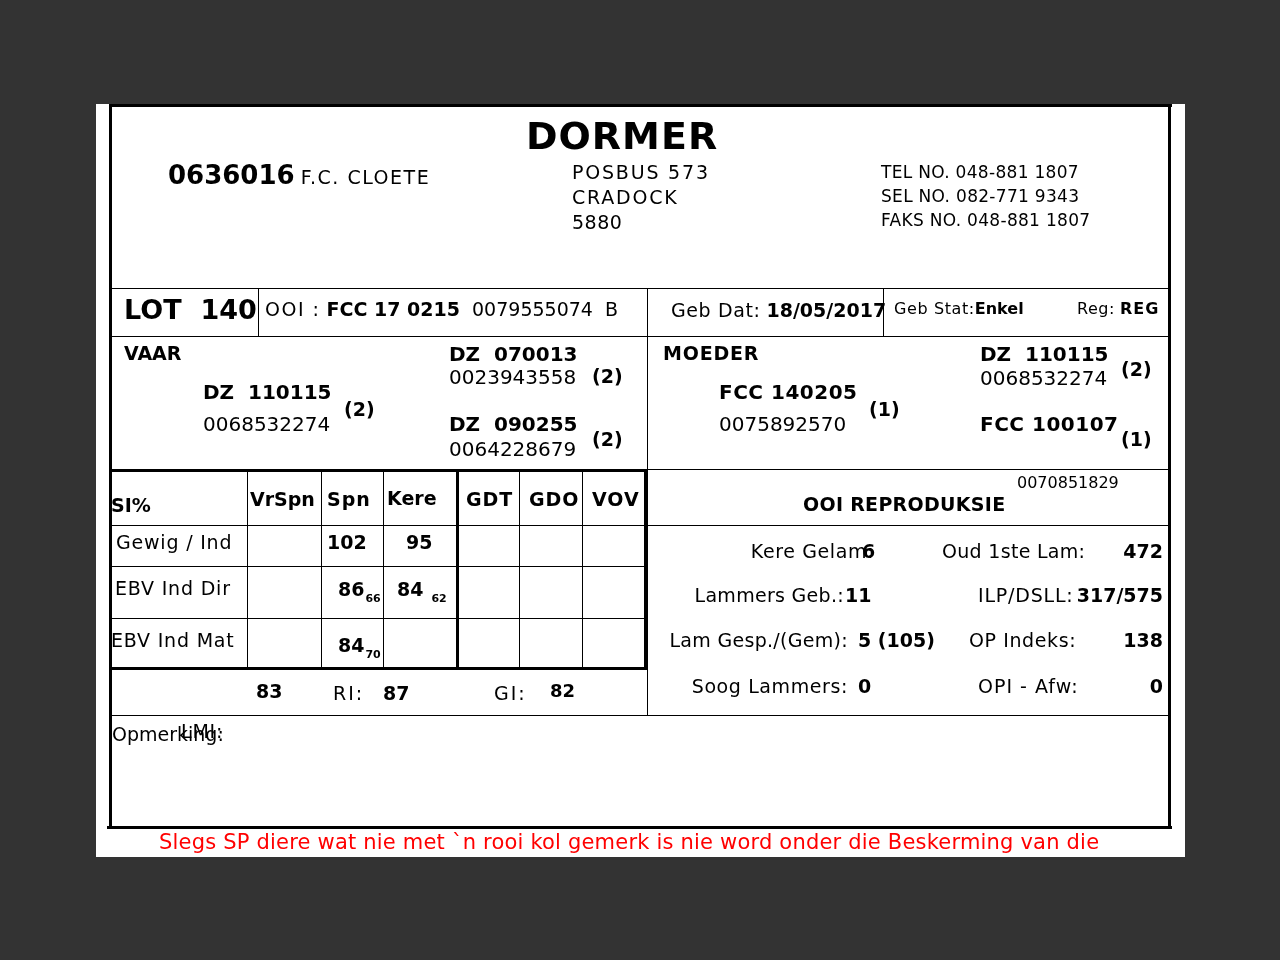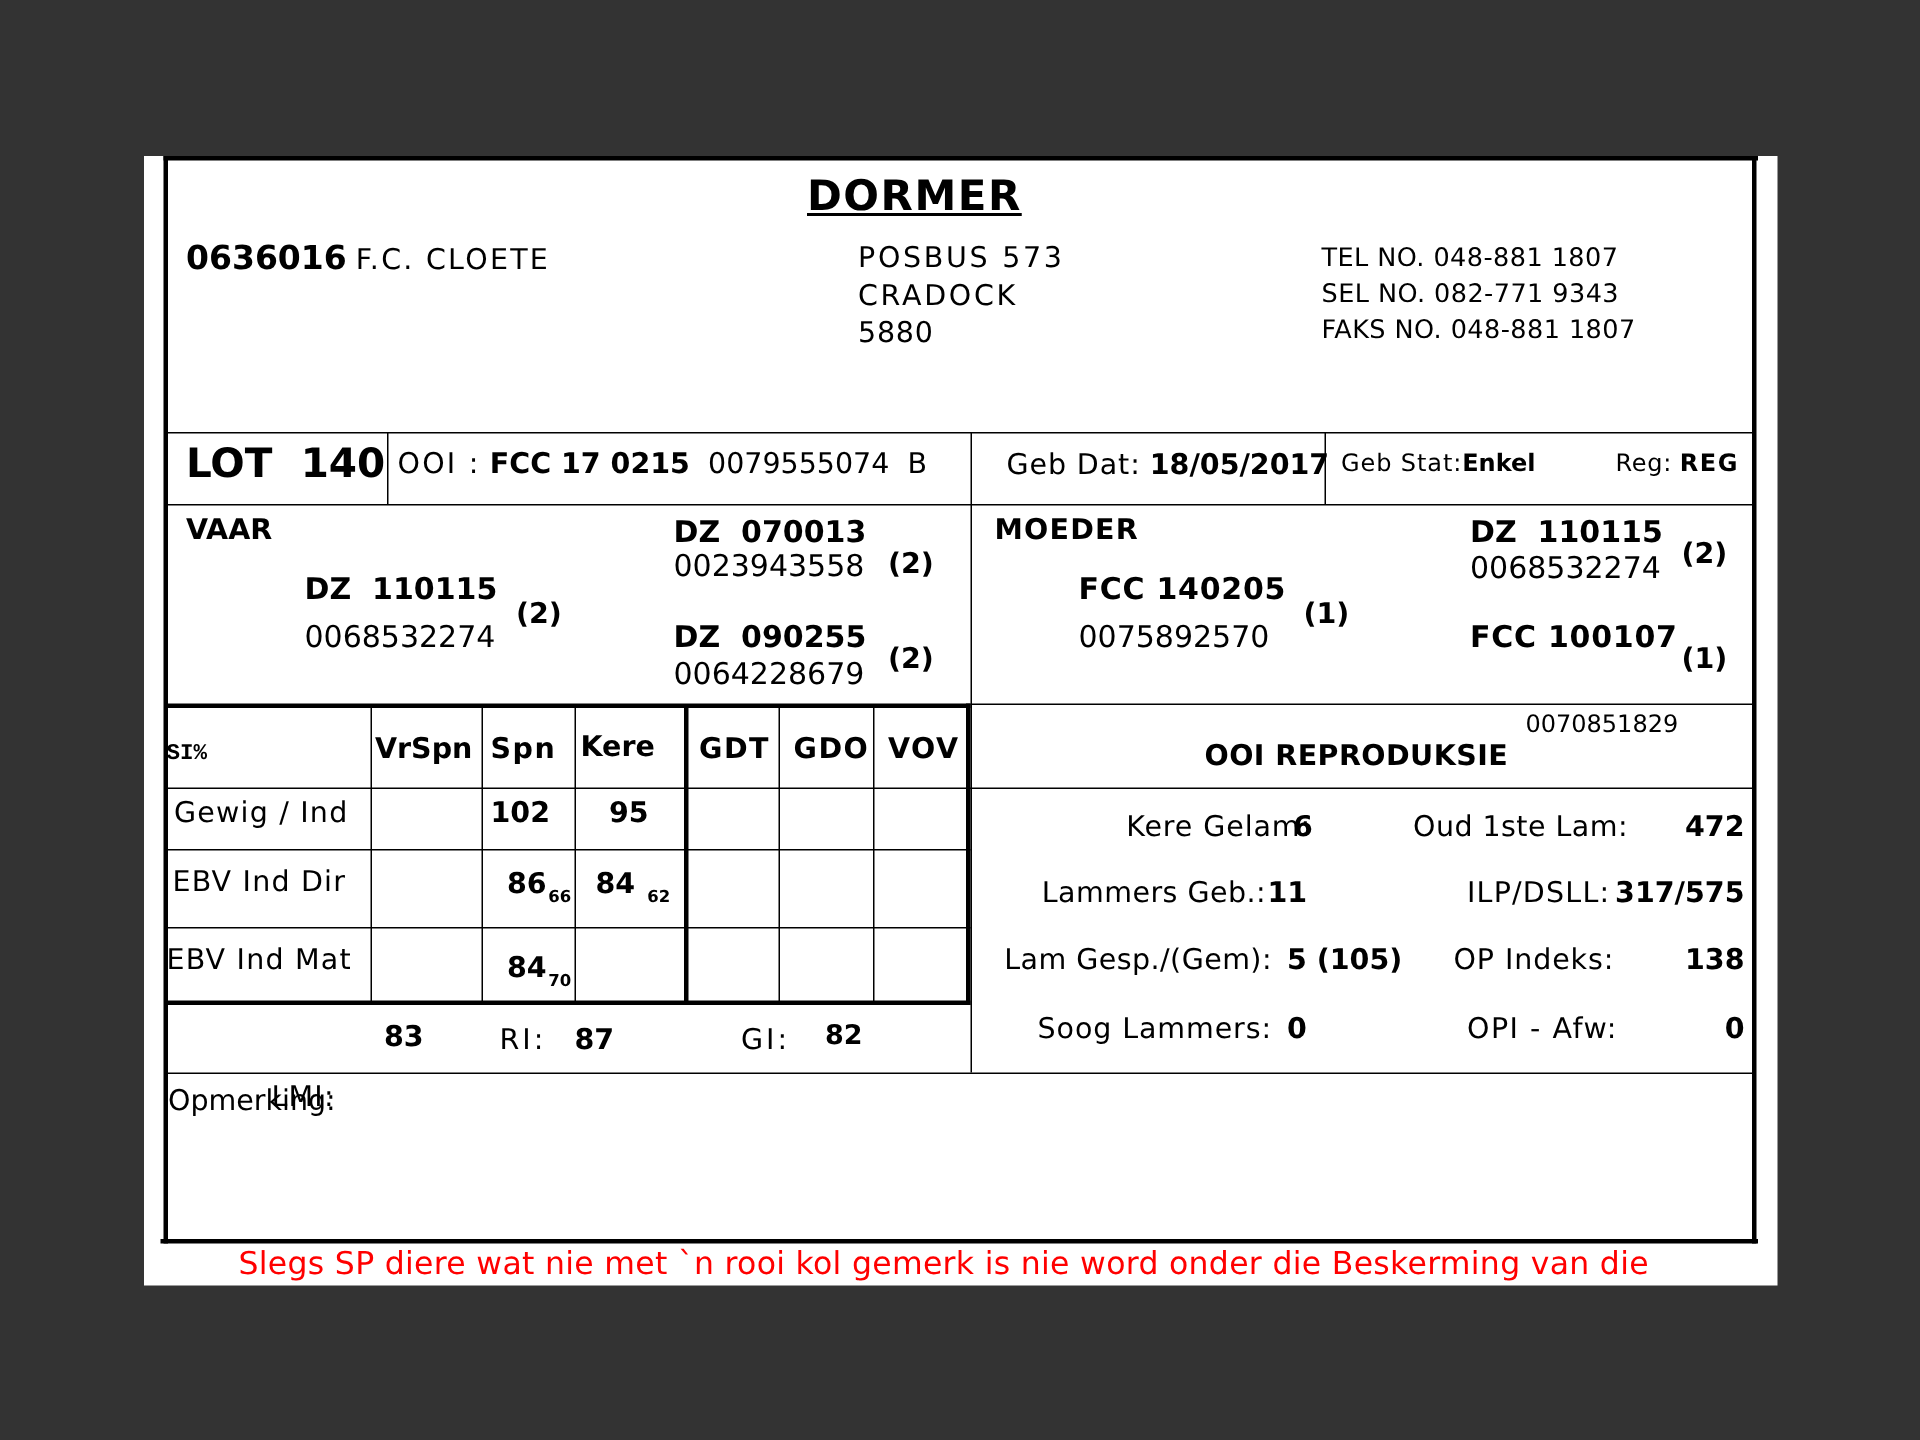--- a/index.html
+++ b/index.html
@@ -18,24 +18,24 @@
 </head>
 <body>
 
 <div class="page"></div>
 
 <div class="thick-h" style="left:109px; top:104px; width:1063px;"></div>
 <div class="thick-v" style="left:109px; top:104px; height:725px;"></div>
 <div class="thick-v" style="left:1168px; top:104px; height:725px;"></div>
 <div class="thick-h" style="left:107px; top:826px; width:1065px;"></div>
 
-<div class="abs b" style="left:538px; top:114px; font-size:28px; letter-spacing:1px;text-decoration:underline;">DORMER</div>
+<div class="abs b" style="left:526px; top:114px; font-size:38px; letter-spacing:1px;">DORMER</div>
 
 <div class="abs" style="left:124px; top:160px; font-size:19px;">
-  <span class="b" style="font-size:22px;">0636016</span>
+  <span class="b" style="font-size:26px;margin-left:44px;">0636016</span>
   <span style="letter-spacing:1.5px;">F.C. CLOETE</span>
 </div>
 
 <div class="abs" style="left:572px; top:160px; font-size:19px; line-height:25px; letter-spacing:1.8px;">
   <div>POSBUS 573</div>
   <div>CRADOCK</div>
   <div style="letter-spacing:0.5px;">5880</div>
 </div>
 
 <div class="abs" style="left:881px; top:160px; font-size:17px; line-height:24px; letter-spacing:0.3px;">
@@ -111,21 +111,21 @@
 <div class="hl" style="left:110px; top:715px; width:1060px;"></div>
 
 <div class="vl" style="left:247px; top:472px; height:196px;"></div>
 <div class="vl" style="left:321px; top:472px; height:196px;"></div>
 <div class="vl" style="left:383px; top:472px; height:196px;"></div>
 <div class="thick-v" style="left:456px; top:472px; height:196px;"></div>
 <div class="vl" style="left:519px; top:472px; height:196px;"></div>
 <div class="vl" style="left:582px; top:472px; height:196px;"></div>
 <div class="thick-v" style="left:644px; top:469px; height:201px;"></div>
 
-<div class="abs b" style="left:111px; top:494px; font-size:15px;font-family:Liberation Mono, monospace;">SI%</div>
+<div class="abs b" style="left:111px; top:494px; font-size:19px;">SI%</div>
 <div class="abs b" style="left:250px; top:488px; font-size:19px;">VrSpn</div>
 <div class="abs b" style="left:327px; top:488px; font-size:19px; letter-spacing:1px;">Spn</div>
 <div class="abs b" style="left:387px; top:487px; font-size:19px;">Kere</div>
 <div class="abs b" style="left:466px; top:488px; font-size:19px; letter-spacing:1px;">GDT</div>
 <div class="abs b" style="left:529px; top:488px; font-size:19px; letter-spacing:1px;">GDO</div>
 <div class="abs b" style="left:592px; top:488px; font-size:19px; letter-spacing:1px;">VOV</div>
 
 <div class="abs" style="left:116px; top:531px; font-size:19px; letter-spacing:0.8px;">Gewig / Ind</div>
 <div class="abs b" style="left:327px; top:531px; font-size:19px;">102</div>
 <div class="abs b" style="left:406px; top:531px; font-size:19px;">95</div>

